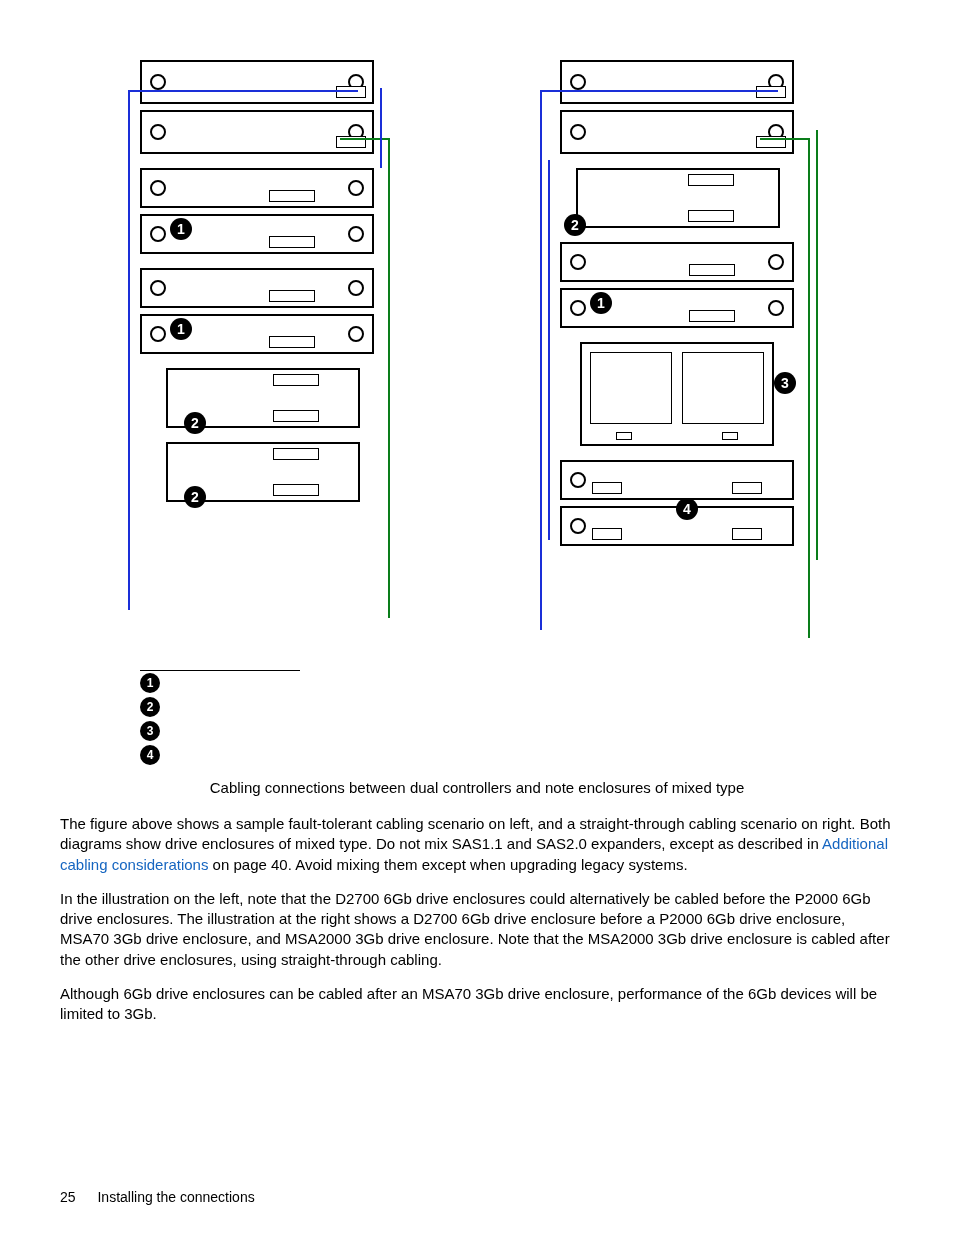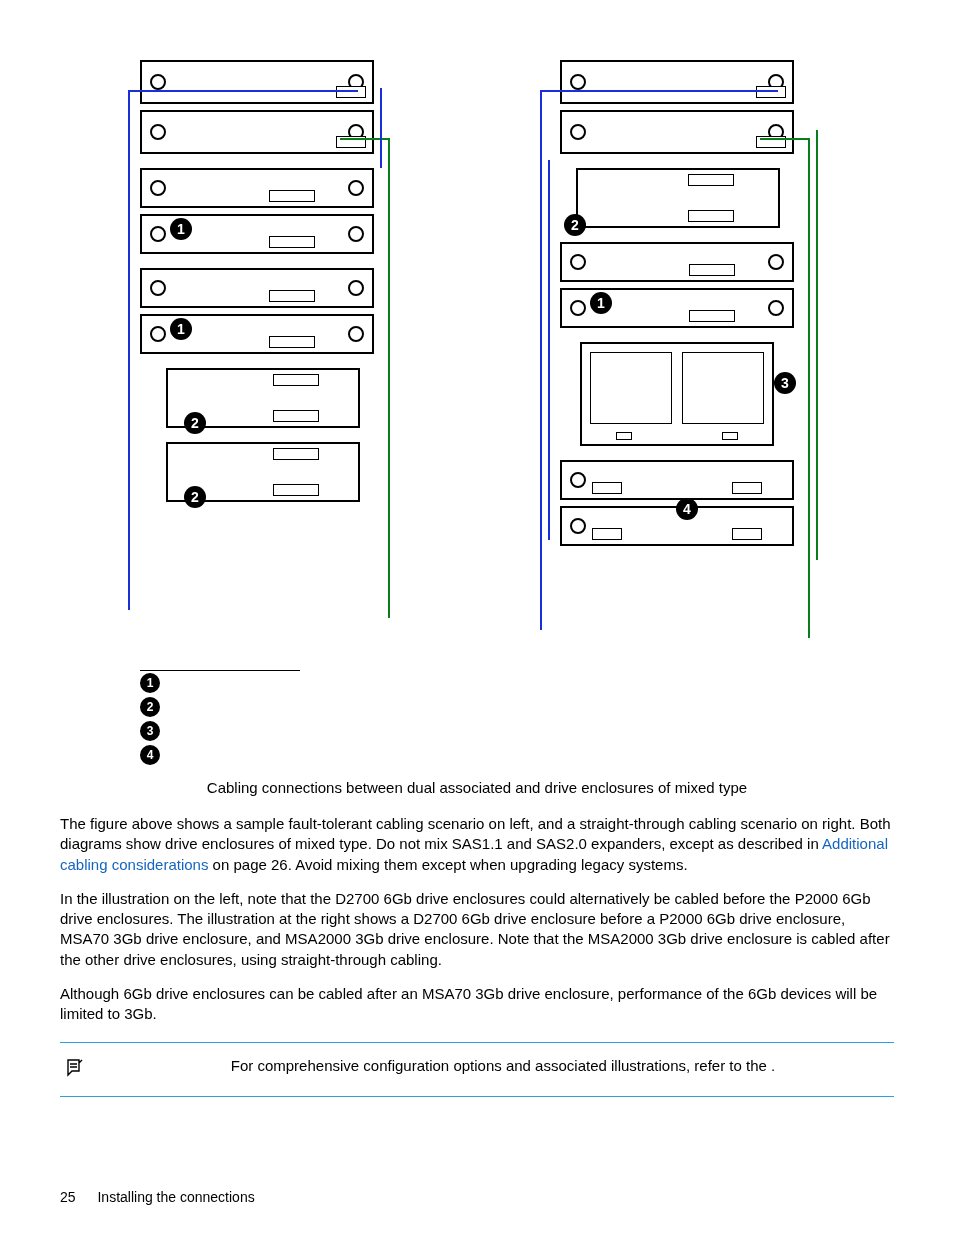--- a/index.html
+++ b/index.html
@@ -303,41 +303,30 @@
       </div>
       <div class="legend-row">
         <div class="legend-num">4</div>
 
       </div>
     </div>
   </div>
 
   <p class="fig-caption">
     
-    <span>Cabling connections between dual associated and drive enclosures of mixed type</span>
+    <span>Cabling connections between dual controllers and note enclosures of mixed type</span>
   </p>
 
   <p class="body-text">
-    <span>The figure above shows a sample fault-tolerant cabling scenario on left, and a straight-through cabling scenario on right. Both diagrams show drive enclosures of mixed type. Do not mix SAS1.1 and SAS2.0 expanders, except as described in </span><a class="link" href="#">Additional cabling considerations</a><span> on page 26. Avoid mixing them except when upgrading legacy systems.</span>
+    <span>The figure above shows a sample fault-tolerant cabling scenario on left, and a straight-through cabling scenario on right. Both diagrams show drive enclosures of mixed type. Do not mix SAS1.1 and SAS2.0 expanders, except as described in </span><a class="link" href="#">Additional cabling considerations</a><span> on page 40. Avoid mixing them except when upgrading legacy systems.</span>
   </p>
 
   <p class="body-text">In the illustration on the left, note that the D2700 6Gb drive enclosures could alternatively be cabled before the P2000 6Gb drive enclosures. The illustration at the right shows a D2700 6Gb drive enclosure before a P2000 6Gb drive enclosure, MSA70 3Gb drive enclosure, and MSA2000 3Gb drive enclosure. Note that the MSA2000 3Gb drive enclosure is cabled after the other drive enclosures, using straight-through cabling.</p>
 
   <p class="body-text">Although 6Gb drive enclosures can be cabled after an MSA70 3Gb drive enclosure, performance of the 6Gb devices will be limited to 3Gb.</p>
 
-  <div class="note-box">
-    <div class="note-icon">
-      <svg width="20" height="20" viewBox="0 0 20 20">
-          <path d="M3 3 L14 3 L14 14 L7 14 L3 18 Z M14 6 L17 3 M5 7 L12 7 M5 10 L12 10" stroke="#000" stroke-width="1.4" fill="none"></path>
-        </svg>
-    </div>
-    <div class="note-text">
-      
-      <span>For comprehensive configuration options and associated illustrations, refer to the </span><span>.</span>
-    </div>
-  </div>
 
 </div>
 
 <div class="footer">
   <span class="pg">25</span>
   <span>Installing the connections</span>
 </div>
 
 </body></html>

